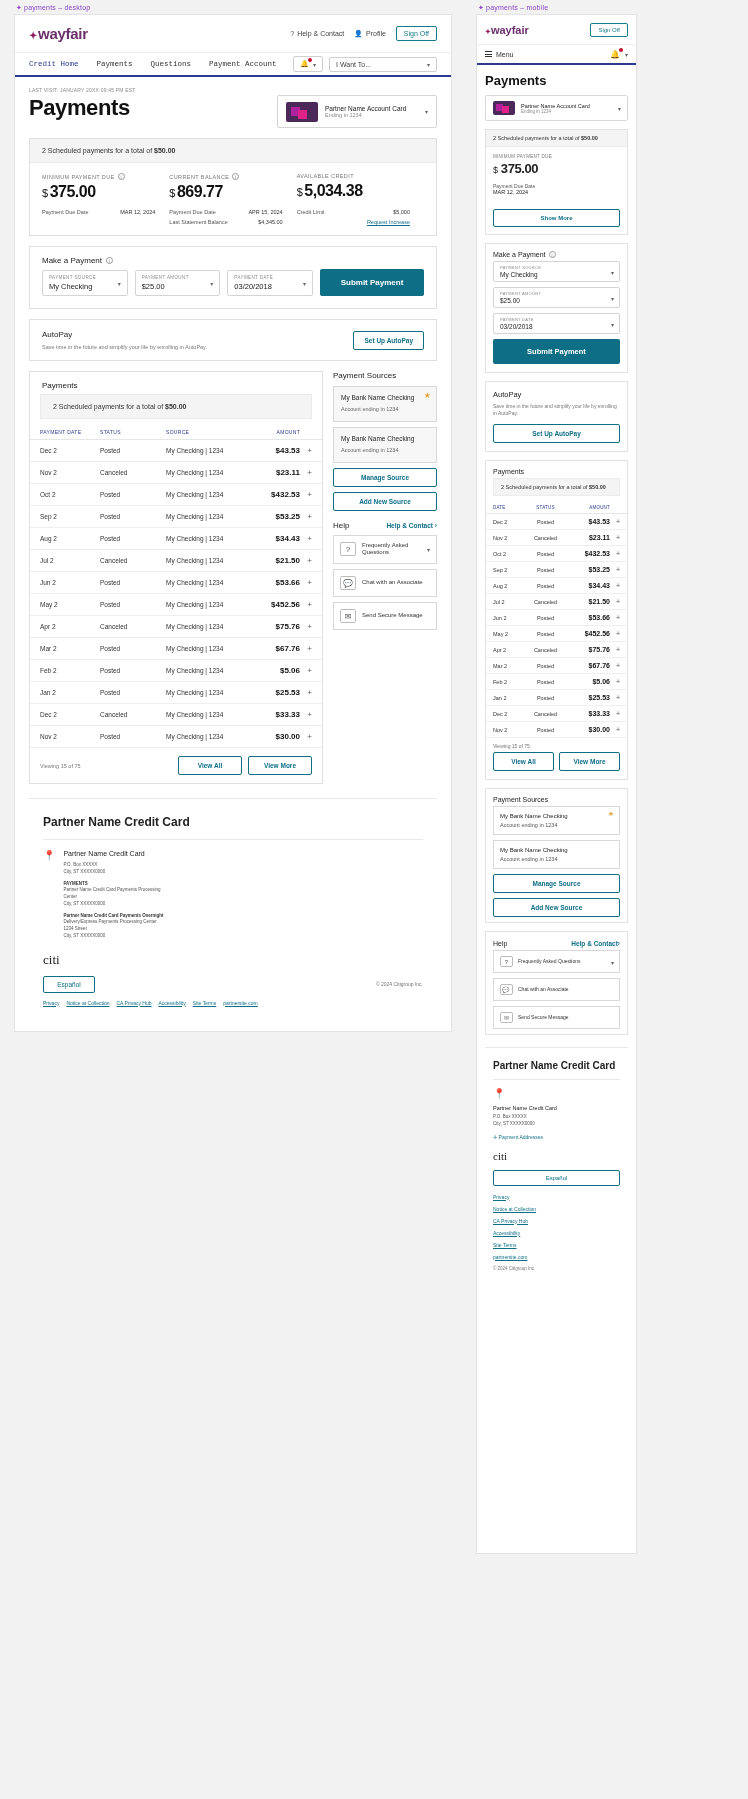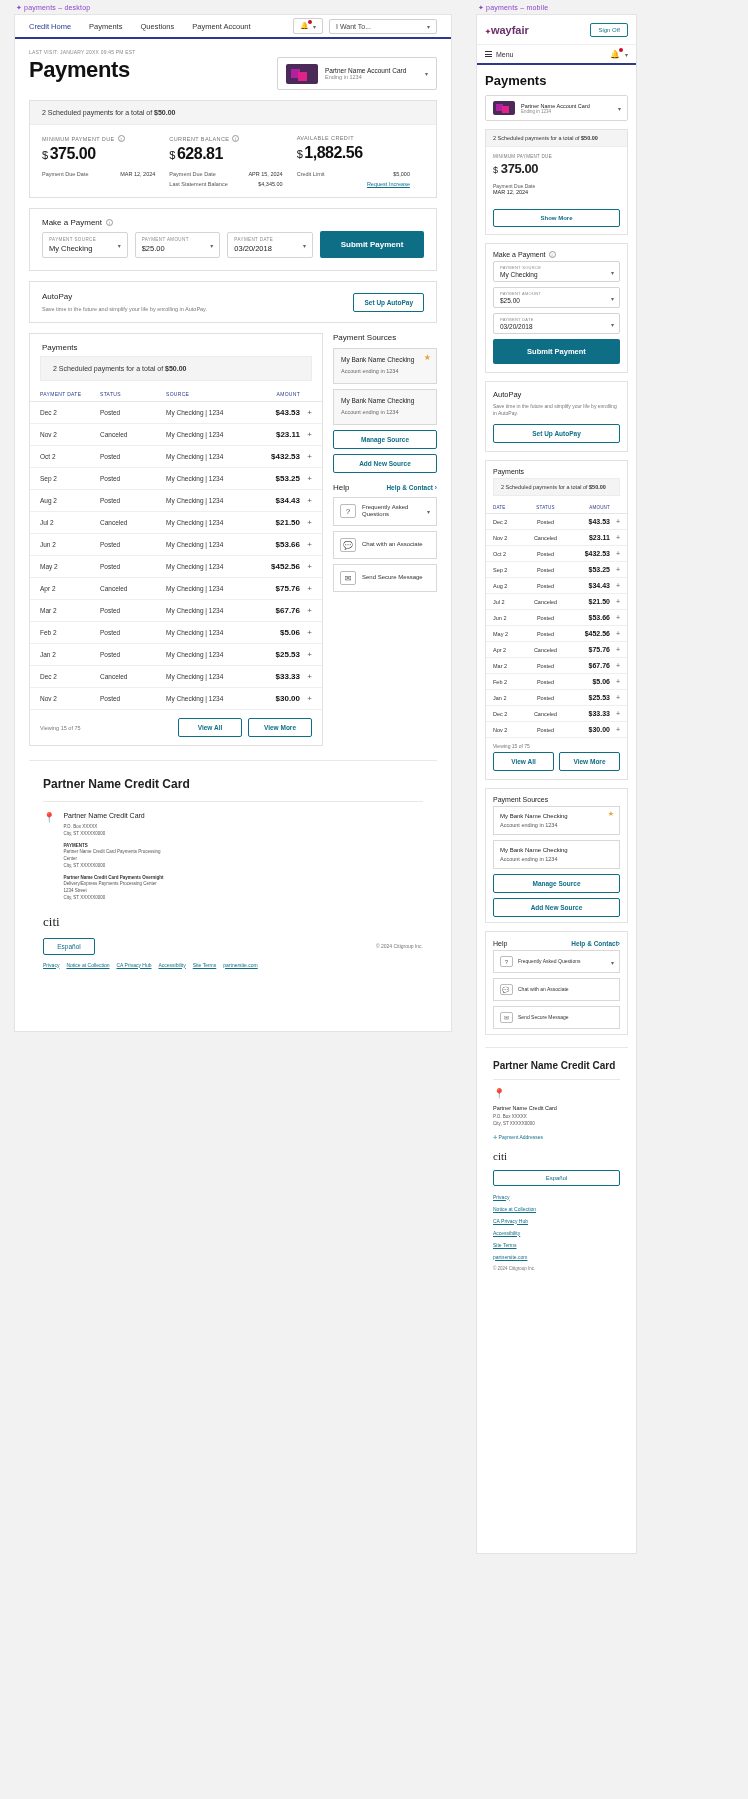--- a/index.html
+++ b/index.html
@@ -62,21 +62,21 @@
     padding: 3px 7px; border-radius: 2px; background: #fff;
   }
 
   .d-nav {
     height: 24px;
     display: flex; align-items: center; justify-content: space-between;
     padding: 0 14px;
     border-bottom: 2px solid #2b3a8f;
     position: relative;
   }
-  .d-nav-left { display: flex; gap: 18px; }
+  .d-nav-left { display: flex; gap: 18px; font-family: Liberation Mono, monospace; }
   .d-nav-left span { font-size: 7.5px; color: #333; }
   .d-nav-left span.active { color: #2b3a8f; }
   .d-nav-right { display: flex; gap: 6px; align-items: center; }
   .pill {
     border: 1px solid #cfcfcf; background: #fff;
     font-size: 7px; padding: 3px 6px; border-radius: 2px;
     display: flex; align-items: center; gap: 4px; color: #444;
   }
   .pill.wide { width: 108px; justify-content: space-between; }
   .caret { font-size: 6px; color: #666; }
@@ -360,20 +360,36 @@
 
   <div class="artboard-label" style="left:16px; top:4px;">
     <span class="diamond">✦</span><span>payments – desktop</span>
   </div>
   <div class="artboard-label" style="left:478px; top:4px;">
     <span class="diamond">✦</span><span>payments – mobile</span>
   </div>
 
   <div class="desktop">
 
+    <div class="d-topbar">
+      <div class="logo">
+        <span class="mark">✦</span><span>wayfair</span>
+      </div>
+      <div class="d-topbar-right">
+        <div class="mini">
+          <span>?</span>
+          <span>Help &amp; Contact</span>
+        </div>
+        <div class="mini">
+          <span>👤</span>
+          <span>Profile</span>
+        </div>
+        <div class="signoff-btn">Sign Off</div>
+      </div>
+    </div>
 
     <div class="d-nav">
       <div class="d-nav-left">
         <span class="active">Credit Home</span>
         <span>Payments</span>
         <span>Questions</span>
         <span>Payment Account</span>
       </div>
       <div class="d-nav-right">
         <div class="pill">
@@ -412,27 +428,27 @@
                 <span>MINIMUM PAYMENT DUE</span>
                 <span class="info-i">i</span>
               </div>
             <div class="bal-amt"><span class="cur">$</span><span>375.00</span></div>
           </div>
           <div class="bal">
             <div class="bal-label">
                 <span>CURRENT BALANCE</span>
                 <span class="info-i">i</span>
               </div>
-            <div class="bal-amt"><span class="cur">$</span><span>628.81</span></div>
+            <div class="bal-amt"><span class="cur">$</span><span>869.77</span></div>
           </div>
           <div class="bal">
             <div class="bal-label">
                 <span>AVAILABLE CREDIT</span>
               </div>
-            <div class="bal-amt"><span class="cur">$</span><span>1,882.56</span></div>
+            <div class="bal-amt"><span class="cur">$</span><span>5,034.38</span></div>
           </div>
         </div>
         <div class="meta-row">
           <div class="meta-col">
             <span class="meta-k">Payment Due Date</span>
             <span class="meta-v">MAR 12, 2024</span>
           </div>
           <div class="meta-col">
             <span class="meta-k">Payment Due Date</span>
             <span class="meta-v">APR 15, 2024</span>

